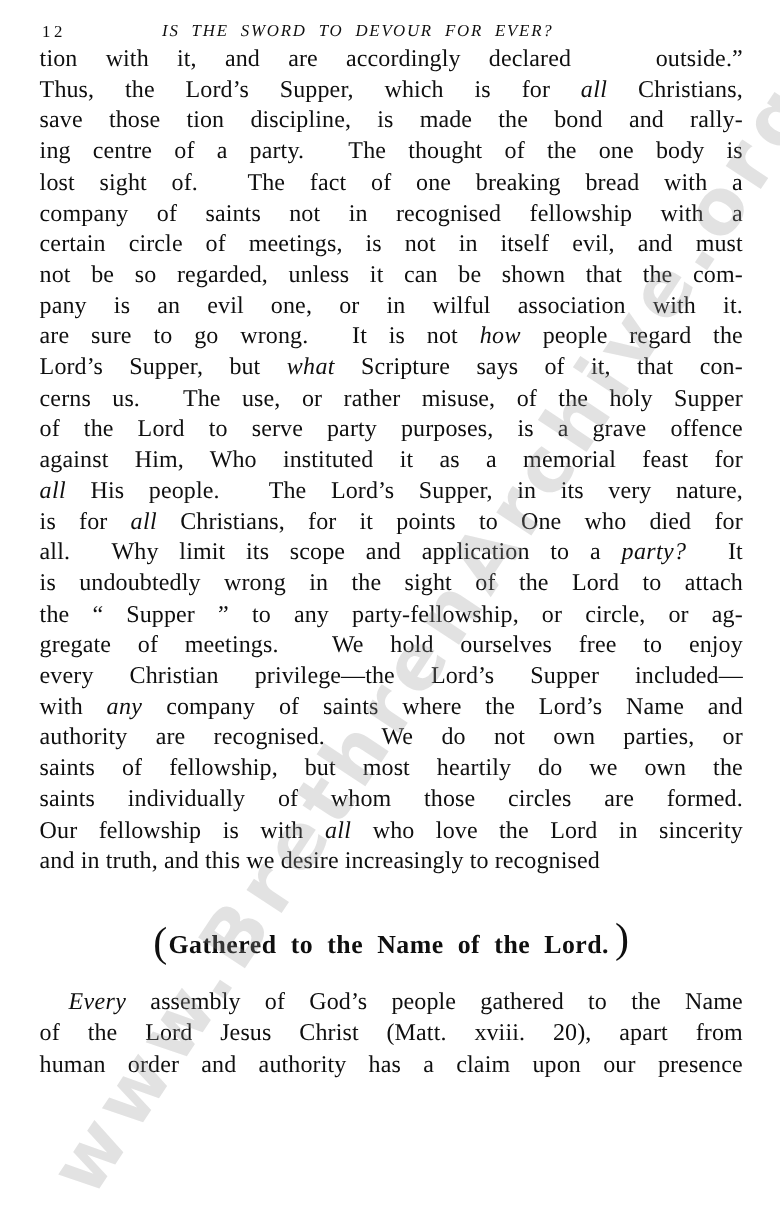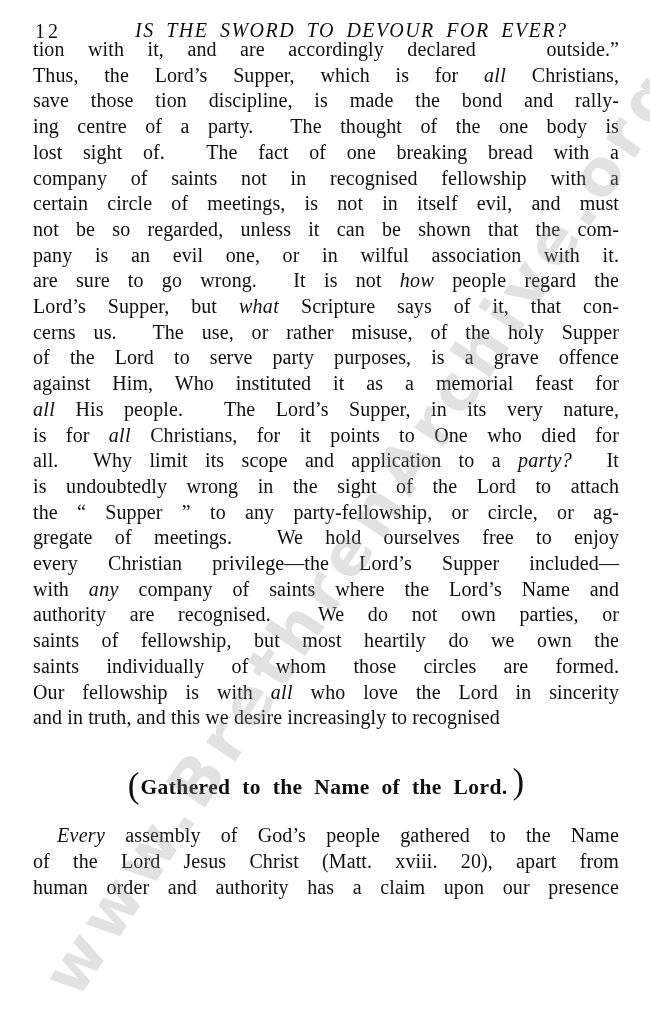--- a/index.html
+++ b/index.html
@@ -33,21 +33,21 @@
     z-index: 5;
     pointer-events: none;
     user-select: none;
   }
   .running-header {
     position: absolute;
     top: 19px;
     left: 35px;
     right: 31px;
     height: 26px;
-    font-size: 20px;
+    font-size: 14px;
     z-index: 1;
   }
   .page-num {
     position: absolute;
     left: 0;
     top: 1px;
     letter-spacing: 3px;
     font-weight: 500;
   }
   .running-title {

